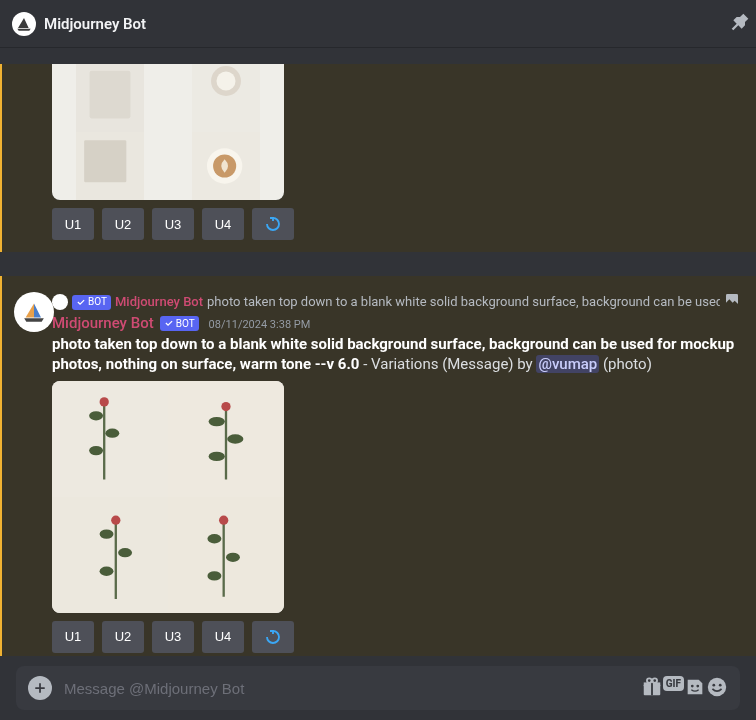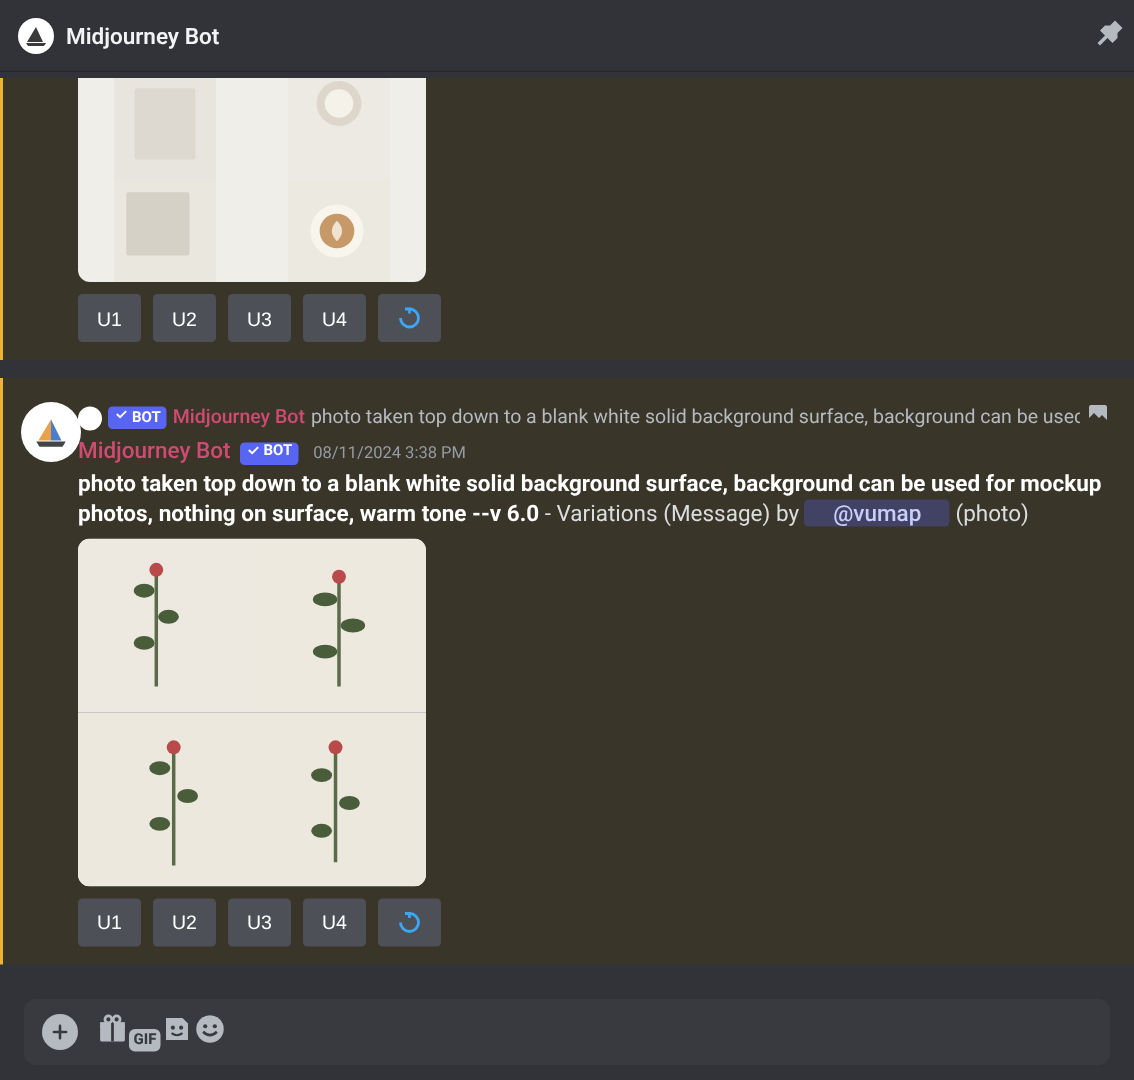--- a/index.html
+++ b/index.html
@@ -3,55 +3,55 @@
 <meta charset="utf-8">
 <style>
 *{box-sizing:border-box;margin:0;padding:0}
 body{width:756px;height:720px;background:#313338;font-family:"gg sans",-apple-system,BlinkMacSystemFont,"Segoe UI",Roboto,sans-serif;color:#dbdee1;font-size:14px;overflow:hidden;position:relative}
 .header{height:48px;background:#313338;border-bottom:1px solid #26282c;display:flex;align-items:center;padding:0 12px;position:relative;z-index:2}
 .header-icon{width:24px;height:24px;border-radius:50%;background:#fff;display:flex;align-items:center;justify-content:center;margin-right:8px}
 .header-icon svg{width:16px;height:16px}
 .header-title{color:#f2f3f5;font-weight:600;font-size:15px}
 .pin-icon{position:absolute;right:6px;top:12px;color:#b5bac1}
 .scroll{position:absolute;top:48px;left:0;right:0;bottom:64px;overflow-y:auto;overflow-x:hidden;background:#313338}
-.msg{position:relative;padding:2px 16px 2px 52px;margin-top:4px}
+.msg{position:relative;padding:2px 16px 2px 52px;margin-top:16px}
 .msg.new{padding-top:16px}
 .avatar{position:absolute;left:14px;top:16px;width:40px;height:40px;border-radius:50%;background:#fff;display:flex;align-items:center;justify-content:center;overflow:hidden}
 .avatar svg{width:28px;height:28px}
 .reply-bar{display:flex;align-items:center;font-size:13px;color:#b5bac1;margin-bottom:2px;margin-left:0;line-height:16px}
 .reply-spine{width:32px;height:10px;border-left:2px solid #4e5058;border-top:2px solid #4e5058;border-top-left-radius:6px;margin-right:4px;margin-left:-36px;margin-top:6px;align-self:flex-start;flex-shrink:0}
 .reply-av{width:16px;height:16px;border-radius:50%;background:#fff;margin-right:4px;flex-shrink:0}
-.bot-tag{background:#5865f2;color:#fff;font-size:10px;font-weight:700;padding:0 4px;border-radius:3px;height:15px;display:inline-flex;align-items:flex-start;margin-right:4px;vertical-align:middle}
+.bot-tag{background:#5865f2;color:#fff;font-size:10px;font-weight:400;padding:0 4px;border-radius:3px;height:15px;display:inline-flex;align-items:center;margin-right:4px;vertical-align:middle}
 .bot-tag .check{width:10px;height:10px;margin-right:2px}
 .reply-name{color:#cf4b73;font-weight:500;margin-right:4px}
 .reply-text{color:#b5bac1;white-space:nowrap;overflow:hidden;text-overflow:clip;max-width:520px;flex:1}
 .reply-img-icon{color:#b5bac1;margin-left:4px;flex-shrink:0}
 .head-row{display:flex;align-items:baseline;gap:6px;margin-bottom:2px}
 .author{color:#cf4b73;font-weight:500;font-size:15px}
 .timestamp{color:#949ba4;font-size:11px}
 .content{color:#dbdee1;line-height:1.35;font-size:15px}
 .content .bold{font-weight:700;color:#fff}
 .content .dim{color:#dbdee1}
-.content .mention{color:#c9cdfb;background:rgba(88,101,242,.3);border-radius:3px;padding:0 19px;font-weight:500}
+.content .mention{color:#c9cdfb;background:rgba(88,101,242,.3);border-radius:3px;padding:0 2px;font-weight:500}
 .content .fast{color:#dbdee1}
 .img-grid{width:232px;height:232px;background:#2b2d31;border-radius:8px;margin-top:6px;overflow:hidden;display:grid;grid-template-columns:1fr 1fr;grid-template-rows:1fr 1fr;gap:0;position:relative}
 .img-grid.top{height:136px;width:232px;margin-top:0;border-radius:0 0 8px 8px}
 .cell{background:#efeee9;position:relative;overflow:hidden}
 .cell svg{width:100%;height:100%}
 .btn-row{display:flex;gap:8px;margin-top:8px}
 .btn{background:#4e5058;color:#fff;border:none;border-radius:3px;height:32px;min-width:42px;padding:0 12px;font-size:13px;font-weight:500;cursor:pointer;display:flex;align-items:center;justify-content:center}
 .btn.refresh{min-width:42px;padding:0 10px}
 .btn.refresh svg{width:18px;height:18px}
 .composer{position:absolute;bottom:0;left:0;right:0;height:64px;background:#313338;padding:0 16px;display:flex;align-items:center}
 .composer-inner{flex:1;background:#383a40;border-radius:8px;height:44px;display:flex;align-items:center;padding:0 12px}
 .attach-btn{width:24px;height:24px;border-radius:50%;background:#b5bac1;display:flex;align-items:center;justify-content:center;margin-right:12px;cursor:pointer}
 .attach-btn svg{width:14px;height:14px;color:#383a40}
 .composer-input{flex:1;background:transparent;border:none;outline:none;color:#dbdee1;font-size:15px}
 .composer-input::placeholder{color:#6d6f78}
-.composer-icons{display:flex;align-items:flex-end;color:#b5bac1}
+.composer-icons{display:flex;align-items:flex-start;color:#b5bac1}
 .composer-icons .ic{cursor:pointer}
 .gif-btn{background:#b5bac1;color:#383a40;font-size:10px;font-weight:800;padding:2px 3px;border-radius:4px}
 .section{position:relative}
 .highlight-bar{position:absolute;left:0;top:0;bottom:0;width:2px;background:#f0b232}
 .scroll-content{position:relative}
 .bg-tint{background:#393528}
 </style>
 </head>
 <body>
 
@@ -208,20 +208,21 @@
 </div>
 </div>
 
 <div class="composer">
   <div class="composer-inner">
     <div class="attach-btn">
       <svg viewBox="0 0 24 24">
           <path d="M12 5 v14 M5 12 h14" stroke="currentColor" stroke-width="3" stroke-linecap="round"></path>
         </svg>
     </div>
+    <input class="composer-input" placeholder="Message @Midjourney Bot" style="">
     <div class="composer-icons">
       <span class="ic"><svg width="22" height="22" viewBox="0 0 24 24">
             <rect x="3" y="9" width="18" height="12" rx="1" fill="currentColor"></rect>
             <rect x="3" y="7" width="18" height="4" fill="currentColor"></rect>
             <rect x="11" y="7" width="2" height="14" fill="#383a40"></rect>
             <circle cx="9" cy="5" r="2.5" fill="none" stroke="currentColor" stroke-width="2"></circle>
             <circle cx="15" cy="5" r="2.5" fill="none" stroke="currentColor" stroke-width="2"></circle>
           </svg></span>
       <span class="ic gif-btn">GIF</span>
       <span class="ic"><svg width="22" height="22" viewBox="0 0 24 24">

